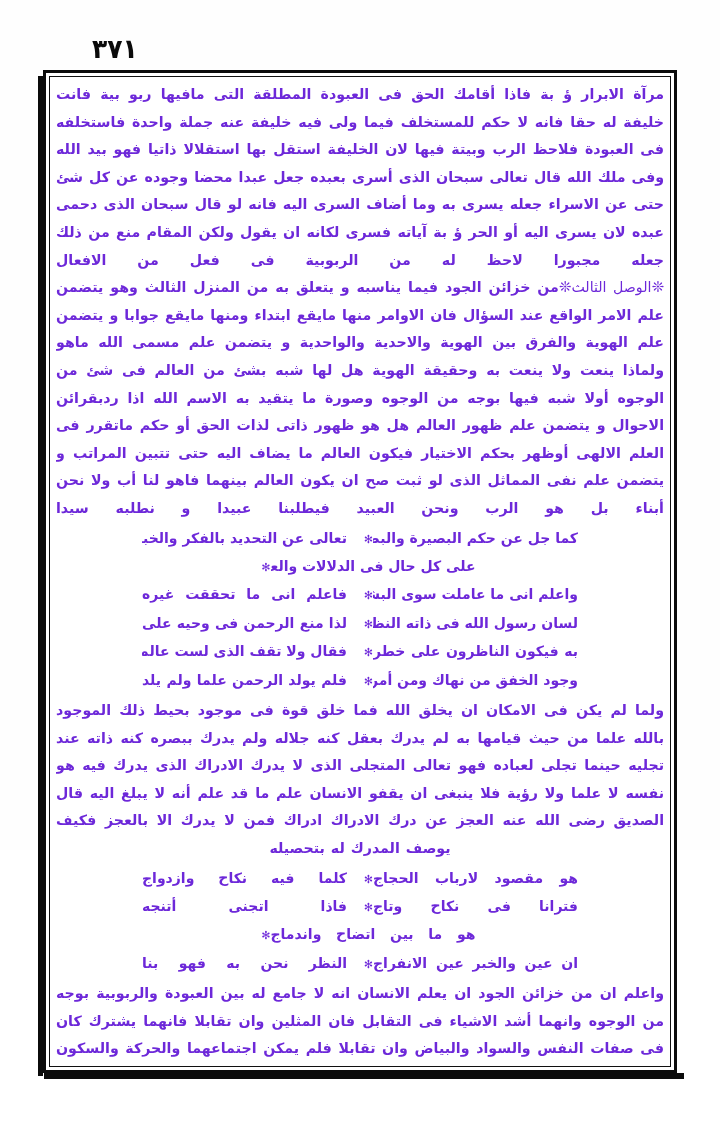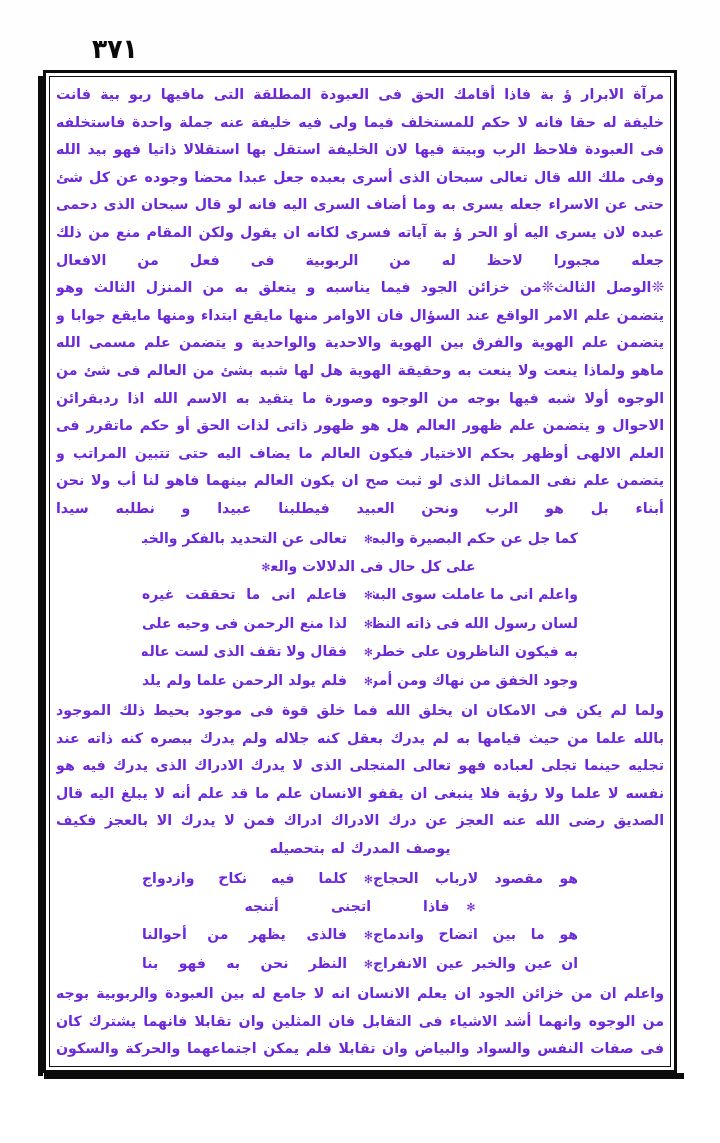--- a/index.html
+++ b/index.html
@@ -104,21 +104,21 @@
   }
   .para.center-last {
     text-align-last: center;
   }
 
   .section-marker {
     font-weight: 700;
     font-size: 15px;
   }
   .section-head {
-    font-weight: 700;
+    font-weight: 400;
   }
 
   
   .verse-block {
     direction: rtl;
     margin: 2px 0 2px 0;
     padding: 0;
   }
   .verse-line {
     display: flex;
@@ -198,27 +198,27 @@
 
       <p class="para center-last">ولما لم يكن فى الامكان  ان يخلق الله فما خلق قوة فى موجود بحيط ذلك الموجود بالله علما من حيث قيامها به لم يدرك بعقل كنه جلاله ولم يدرك ببصره كنه ذاته عند تجليه حينما تجلى لعباده فهو تعالى المتجلى الذى لا يدرك الادراك الذى يدرك فيه هو نفسه لا علما ولا رؤية فلا ينبغى ان يقفو الانسان علم ما قد علم أنه لا يبلغ اليه  قال الصديق رضى الله عنه العجز عن درك الادراك ادراك فمن لا يدرك الا بالعجز فكيف يوصف المدرك له بتحصيله</p>
 
       <div class="verse-block">
         <div class="verse-line">
           <div class="hemistich second">هو مقصود لارباب الحجاج</div>
           <div class="verse-star">✻</div>
           <div class="hemistich first">كلما فيه نكاح وازدواج</div>
         </div>
         <div class="verse-line">
+          <div class="hemistich second">فترانا  فى نكاح  وتاج</div>
           <div class="verse-star">✻</div>
           <div class="hemistich first">فاذا  اتجنى  أتنجه</div>
         </div>
         <div class="verse-line">
           <div class="hemistich second">هو ما بين اتضاح  واندماج</div>
           <div class="verse-star">✻</div>
-          <div class="hemistich first">فالذى يظهر من أحوالنا</div>
         </div>
         <div class="verse-line">
           <div class="hemistich second">ان عين والخبر عين الانفراج</div>
           <div class="verse-star">✻</div>
           <div class="hemistich first">النظر نحن به فهو بنا</div>
         </div>
       </div>
 
       <p class="para">واعلم ان من خزائن الجود  ان يعلم الانسان  انه لا جامع له بين العبودة والربوبية  بوجه من الوجوه وانهما أشد الاشياء  فى التقابل فان المثلين وان تقابلا فانهما يشترك كان  فى صفات النفس والسواد والبياض وان تقابلا فلم يمكن اجتماعهما والحركة والسكون  وان تقابلا فلم يمكن اجتماعهما  فان الجامع للبياض والسواد اللون والجامع للحركة والسكون السكون والجامع للاكوان والالوان العرضية فكل ضدين  وان تقابلا أو مختلفين من العالم فلا بدمن جامع يجتمعان فيه الا العبد والرب  فان كل واحد لا يجتمع مع الآخر  فى أمر ما من الامور جملة واحدة فالعبد من لا يكون فيه  من الربوبية وجه والرب من لا يكون فيه من العبودية وجه فلا يجتمع الرب والعبد أبدا وغاية صاحب الوهم ان يجمع بين الرب والعبد  فى الوجود وذلك ليس بجامع  فانى لا أعنى بالجامع اطلاق الالفاظ وانما أعنى بالجامع نسبة المعنى الى كل واحد على حد نسبته الى الآخر وهذا غير موجود  فى الوجود المنسوب الى الرب والوجود المنسوب الى العبد  فان وجود الرب عينه ووجود العبد حكم يحكم به على العبد  ومن حيث عينه قد يكون موجودا</p>
 

